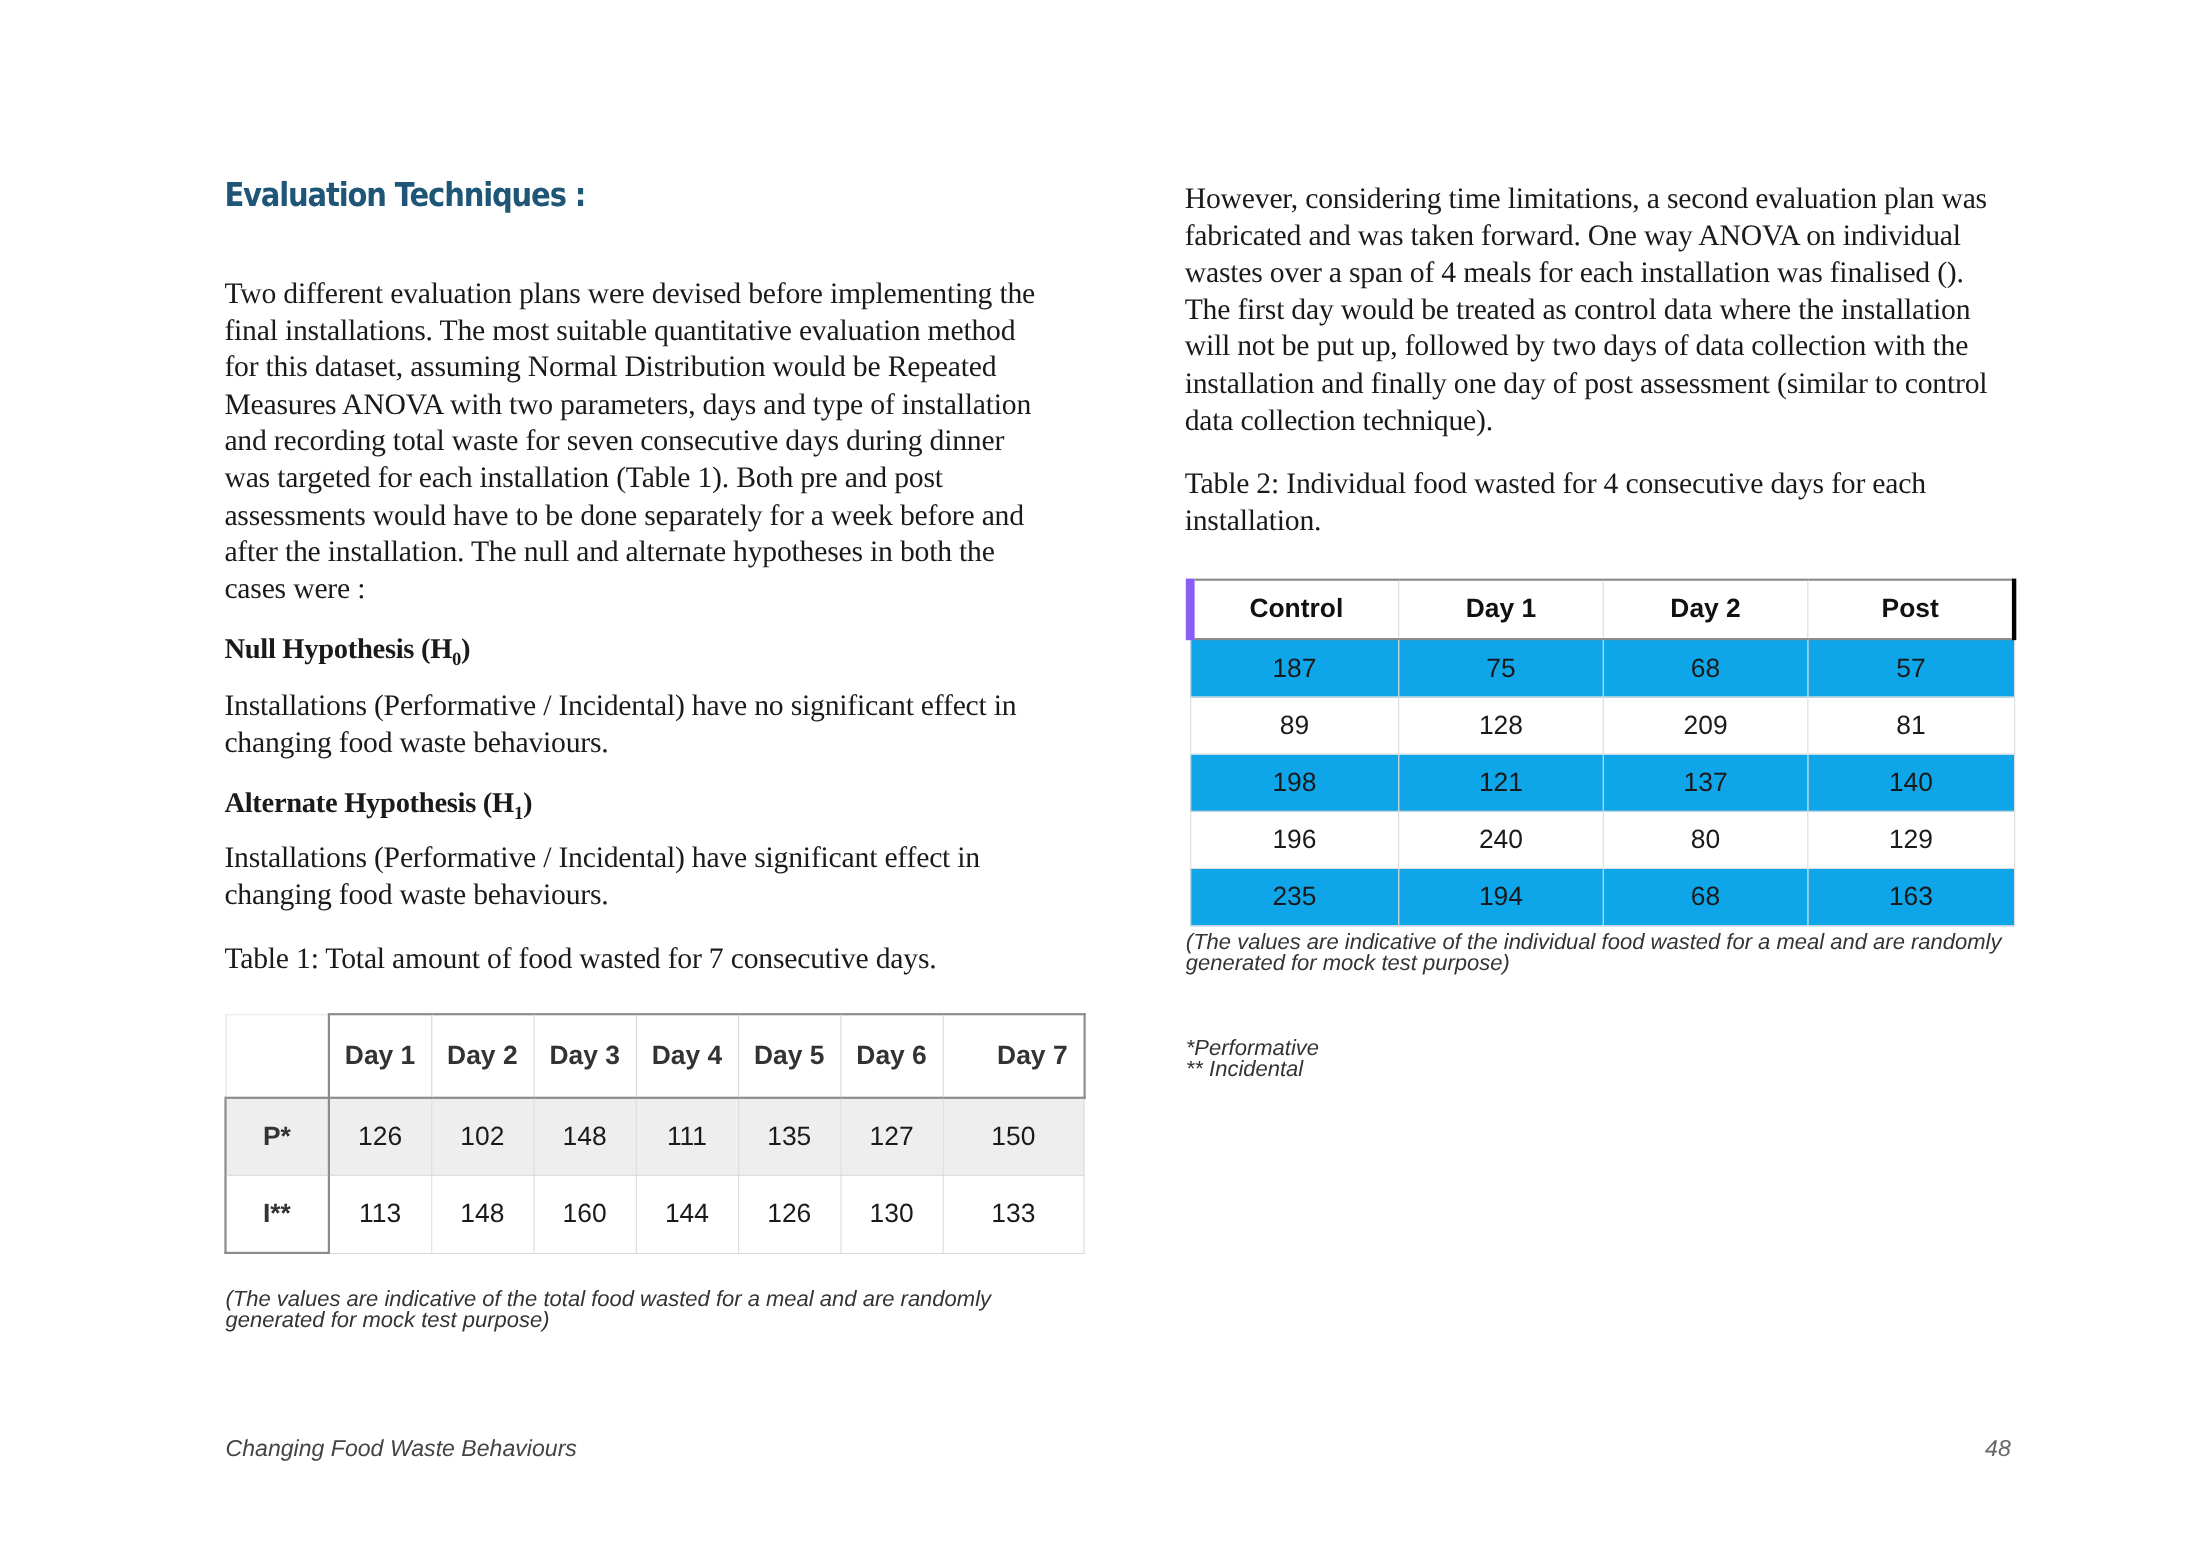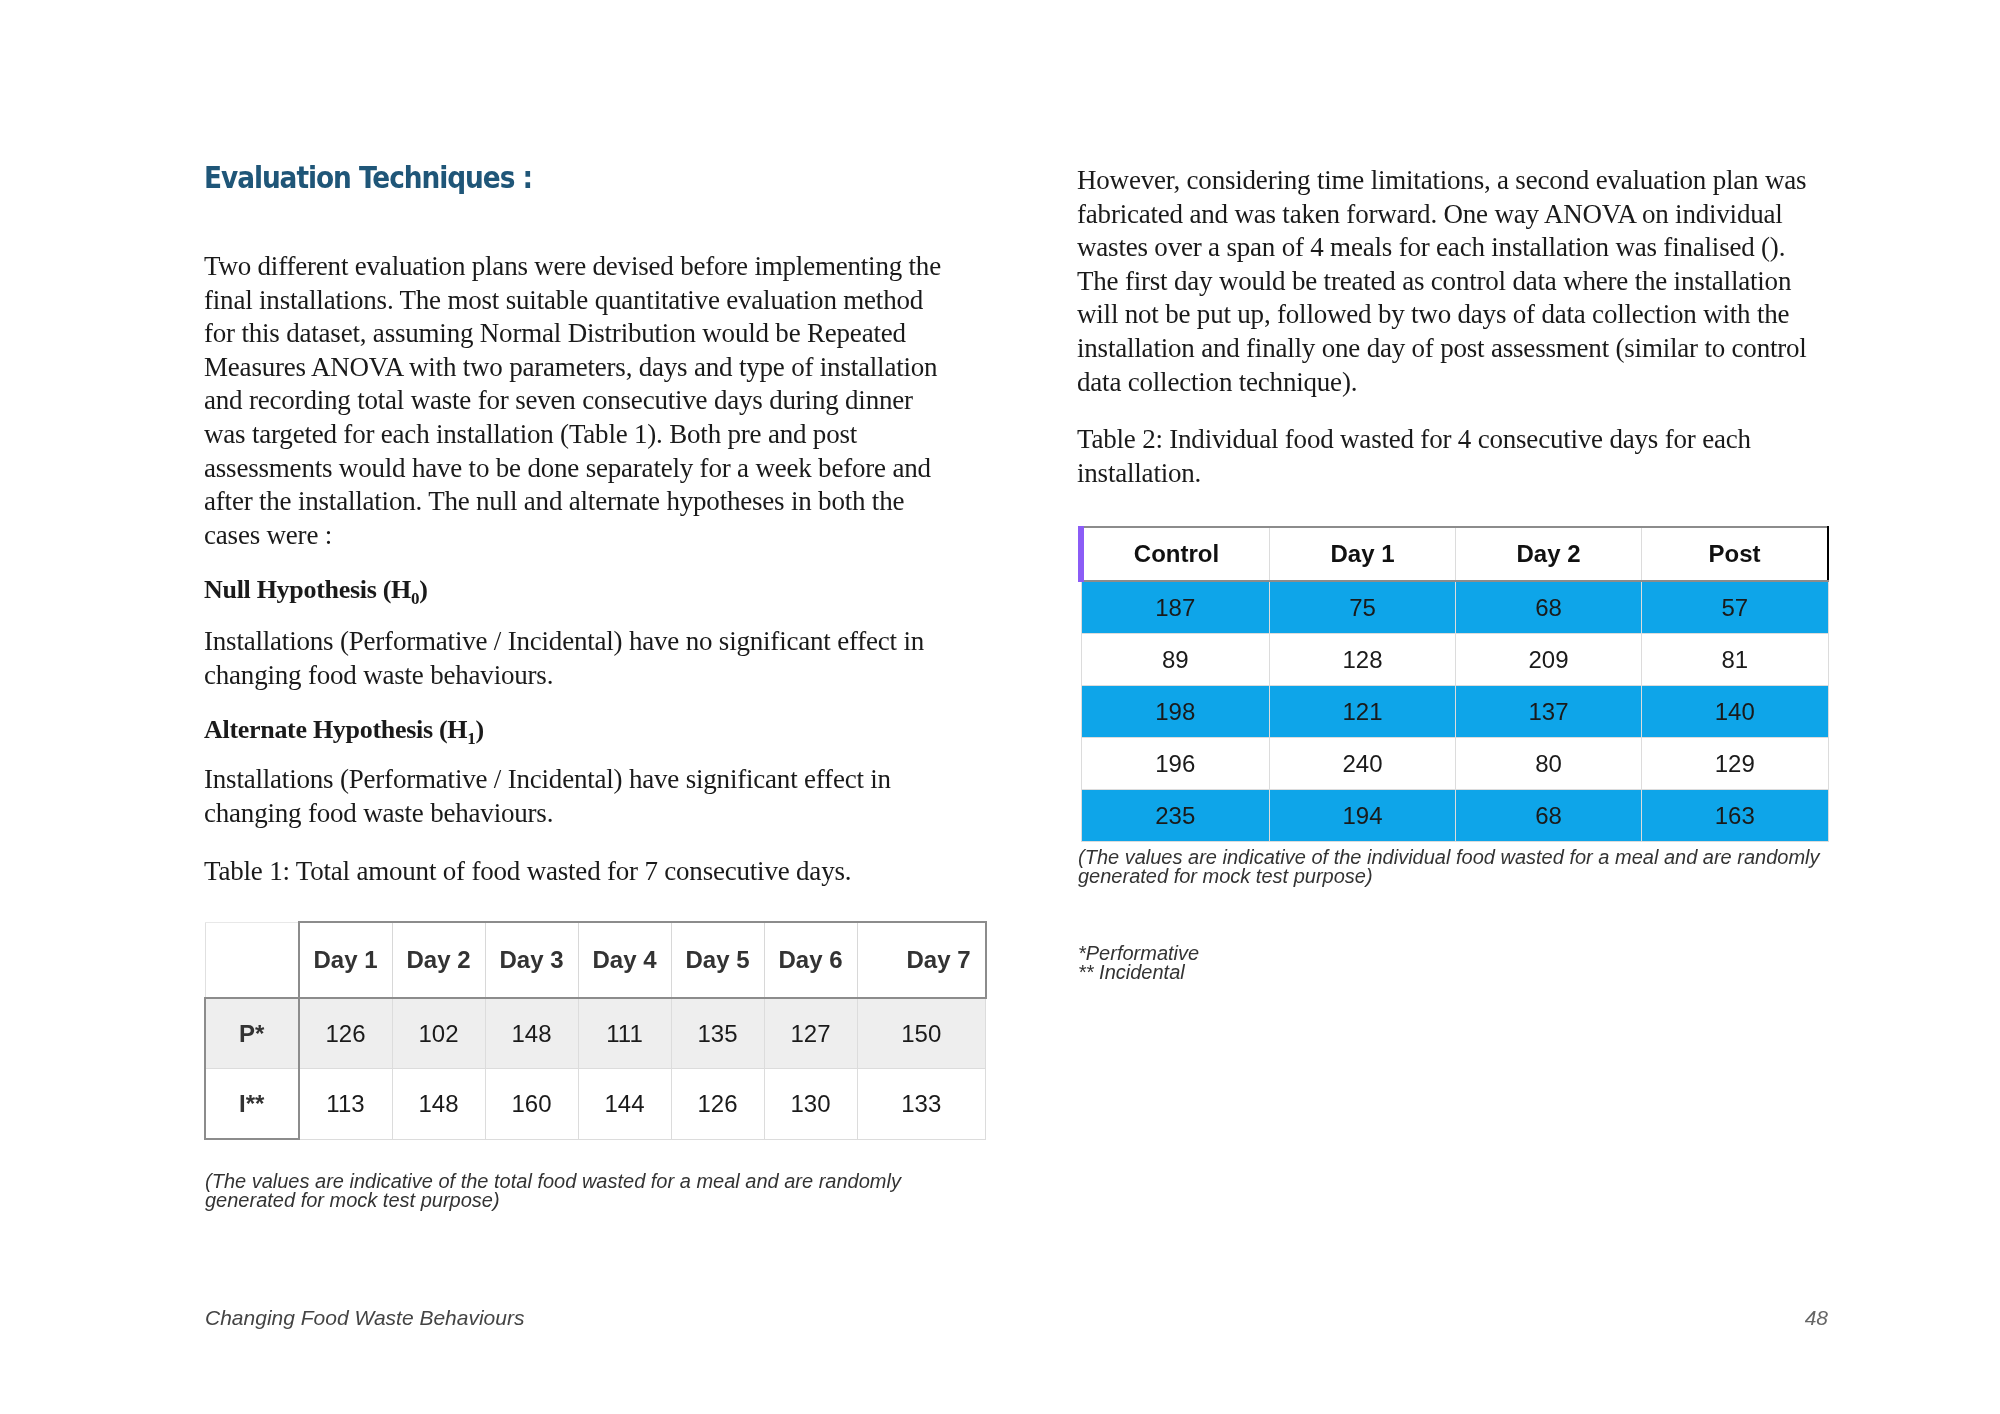--- a/index.html
+++ b/index.html
@@ -18,22 +18,22 @@
   #table1 th { font-size:24px; font-weight:bold; color:#333; height:74px; width:92px; border:1px solid #d8d8d8; border-top:2px solid #8c8c8c; border-bottom:2px solid #8c8c8c; }
   #table1 th.corner { width:92px; border:1px solid #e0e0e0; border-bottom:2px solid #8c8c8c; border-right:2px solid #8c8c8c; border-top:1px solid #e8e8e8; }
   #table1 th.last { border-right:2px solid #8c8c8c;padding-left:35px; }
   #table1 td { font-size:24px; color:#1a1a1a; height:69px; border:1px solid #dcdcdc; }
   #table1 td.rowhead { font-weight:bold; color:#333; border-left:2px solid #8c8c8c; border-right:2px solid #8c8c8c; }
   #table1 tr.last td.rowhead { border-bottom:2px solid #8c8c8c; }
   #table1 tr.shade td { background:#eeeeee; }
   
   #table2 { left:1078px; top:526px; }
   #table2 th { font-size:24px; font-weight:bold; color:#111; height:52px; width:185px; border:1px solid #dcdcdc; border-top:2px solid #8c8c8c; border-bottom:2px solid #8c8c8c; }
-  #table2 th:first-child { border-left:6px solid #8b5cf6;margin-top:43px; }
-  #table2 th:last-child { border-right:2px solid #000000; }
+  #table2 th:first-child { border-left:8px solid #8b5cf6;margin-top:43px; }
+  #table2 th:last-child { border-right:4px solid #000000; }
   #table2 td { font-size:24px; color:#1a1a1a; height:51px; border:1px solid #dcdcdc; }
   #table2 tr.shade td { background:#0ea5e9; }
   .note { font-family:"Liberation Sans","DejaVu Sans",sans-serif; font-style:italic; color:#333; font-size:20px; line-height:19px; position:absolute; margin:0; }
   .footer { position:absolute; top:1306px; font-family:"Liberation Sans","DejaVu Sans",sans-serif; font-style:italic; color:#444; font-size:21px; }
 </style>
 </head>
 <body>
 
 <div class="col-left">
   <h2 class="h-section" style="position:absolute; top:0px;">Evaluation Techniques :</h2>

